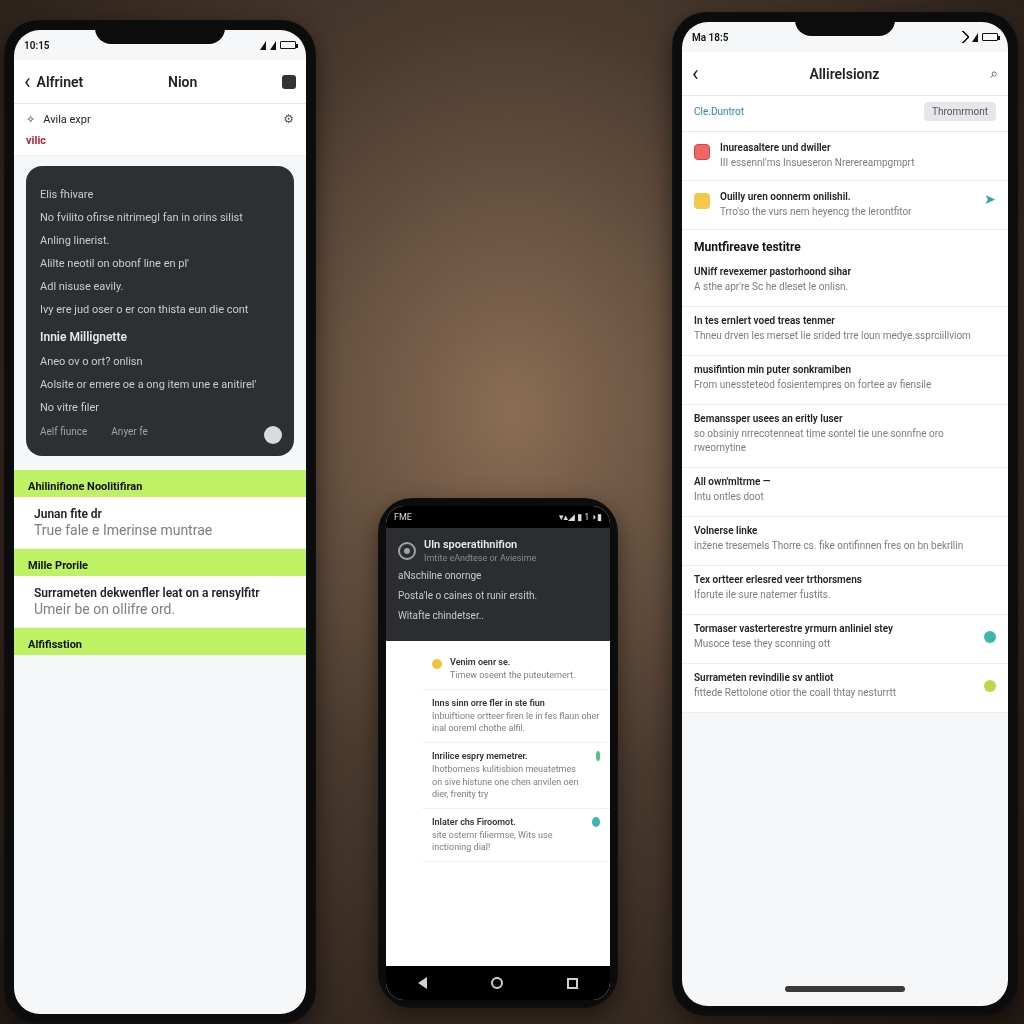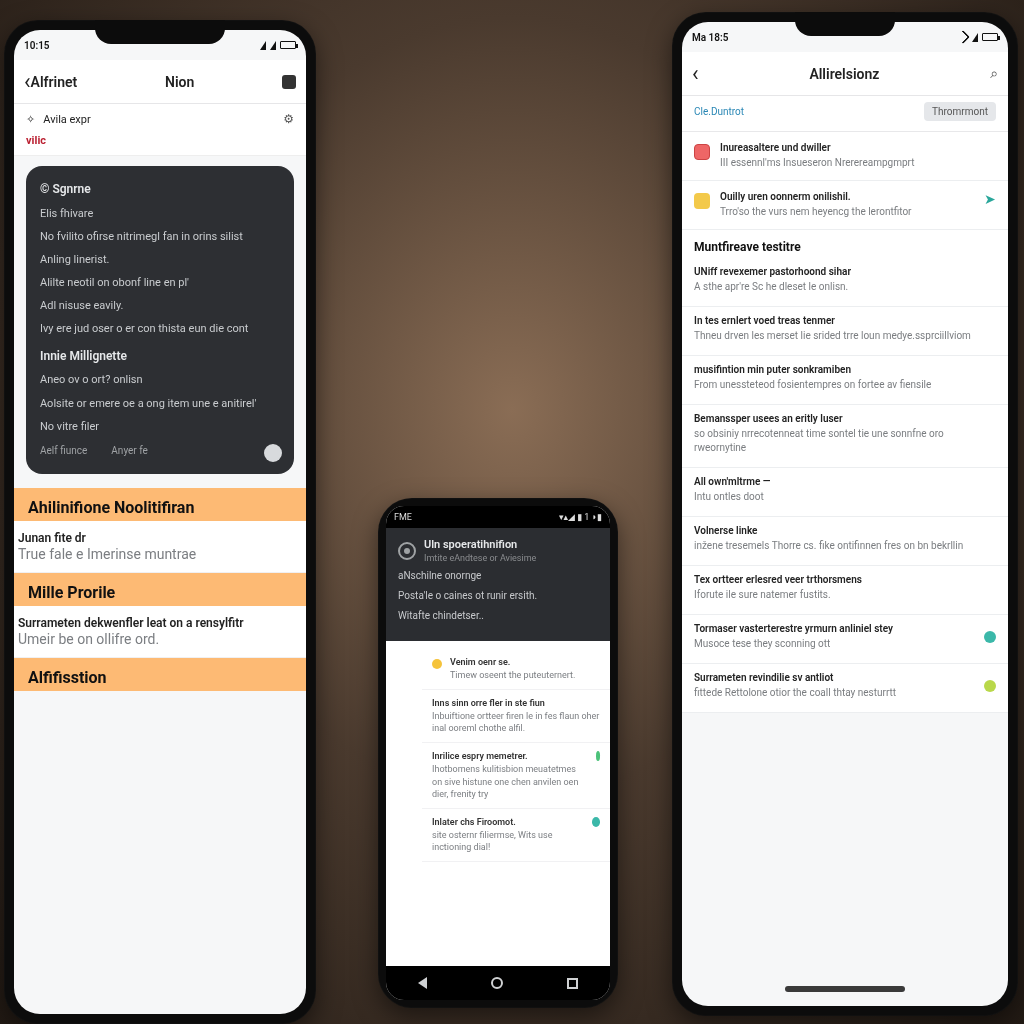--- a/index.html
+++ b/index.html
@@ -87,23 +87,23 @@
     background:#2d2f33; color:#c9cccf; font-size:11px; line-height:1.55;
     position: relative;
   }
   .a-card h4 { color:#e6e8ea; font-weight:600; font-size:12px; margin-bottom:6px;}
   .a-card p  { margin: 6px 0; }
   .a-card .fab {
     position:absolute; right:12px; bottom:12px; width:18px;height:18px;
     border-radius:50%; background:#d8dadd;
   }
   .a-card .ftr { display:flex; gap:24px; font-size:10px; color:#9fa2a5; margin-top:8px;}
-  .a-section { padding:10px 14px 4px; font-size:16px; font-weight:700; color:#111; background:#fdba74;}
+  .a-section { padding:10px 14px 4px; font-size:11px; font-weight:700; color:#111; background:#bef264;}
   .a-row {
-    padding: 10px 4px; background:#fff;
+    padding: 10px 20px; background:#fff;
     border-bottom:1px solid #f0f0f2;
   }
   .a-row .rt { font-size:12px; font-weight:600; color:#222;}
   .a-row .rs { font-size:14px; color:#7b7e82; margin-top:1px;}
 
   
   .b-status {
     height:22px; display:flex; align-items:center; justify-content:flex-end;
     gap:4px; padding:0 8px; font-size:9px; color:#ddd; background:#000;
   }
@@ -177,37 +177,36 @@
       <span>10:15</span>
       <span class="icons">
         <span class="tri"></span>
         <span class="tri"></span>
         <span class="battery"></span>
       </span>
     </div>
 
     <div class="appbar">
       <span class="chev-left"></span>
-      <span class="title" style="">Alfrinet</span>
+      <span class="title" style="margin-left:6px">Alfrinet</span>
       <span class="spacer"></span>
       <span class="title">Nion</span>
       <span class="spacer"></span>
       <span class="dot"></span>
     </div>
 
     <div class="a-sub">
       <span>✧</span>
       <span>Avila expr</span>
       <span class="gear">⚙</span>
     </div>
 
     <div class="a-tag">vilic</div>
 
     <div class="a-card">
-      <h4>© Sgnrne</h4>
       <p>Elis fhivare</p>
       <p>No fvilito ofirse nitrimegl fan in orins silist</p>
       <p>Anling linerist.</p>
       <p>Alilte neotil on obonf line en pl'</p>
       <p>Adl nisuse eavily.</p>
       <p>Ivy ere jud oser o er con thista eun die cont</p>
       <h4 style="margin-top:10px">Innie  Millignette</h4>
       <p>Aneo ov o ort?  onlisn</p>
       <p>Aolsite or emere oe a ong item une e anitirel'</p>
       <p>No vitre filer</p>

